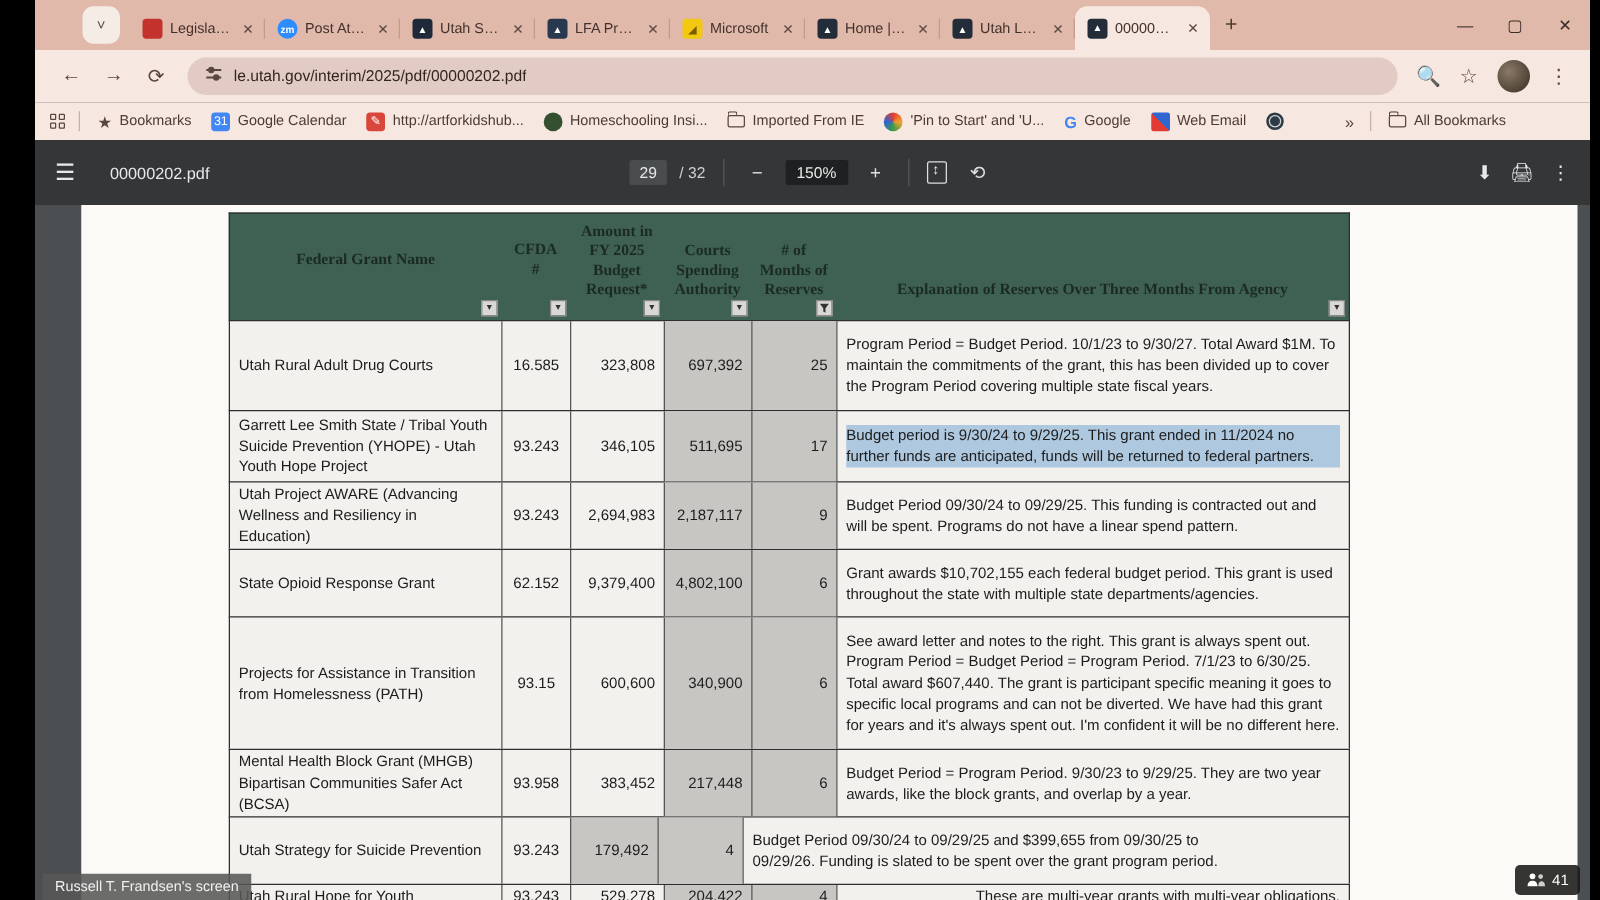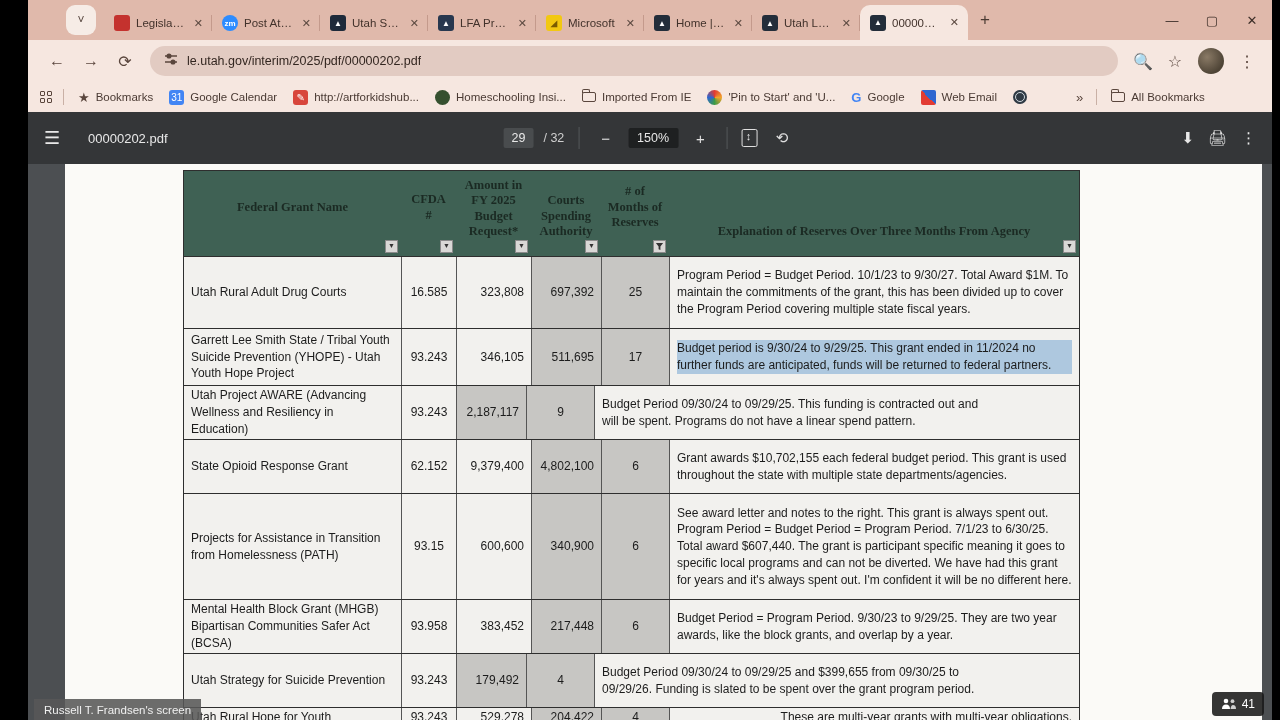--- a/index.html
+++ b/index.html
@@ -67,21 +67,21 @@
   .th { position:relative; display:flex; align-items:center; justify-content:center; text-align:center; font-family:"Liberation Serif", serif; font-weight:bold; font-size:12.5px; color:#1b2a23; padding:4px 6px 16px 6px; line-height:1.25; }
   .filter-btn { position:absolute; bottom:3px; right:3px; width:13px; height:13px; background:#d9d8d6; border:1px solid #8a8a8a; font-size:7px; color:#333; display:flex; align-items:center; justify-content:center; line-height:1; }
   .tr { display:flex; border-left:1px solid #2e2e2e; border-right:1px solid #2e2e2e; border-top:1px solid #2e2e2e; background:#f2f1ee; }
   .tr:last-child { border-bottom:1px solid #2e2e2e; }
   .td { padding:4px 7px; display:flex; flex-direction:column; justify-content:center; line-height:1.4; border-left:1px solid #555; }
   .td:first-child { border-left:none; }
   .c-name  { width:217px; }
   .c-cfda  { width:55px; align-items:center; }
   .c-amt   { width:75px; align-items:flex-end; }
   .c-res   { width:70px; align-items:flex-end; background:#c7c6c3; }
-  .c-mon   { width:68px; align-items:center; background:#c7c6c3; }
+  .c-mon   { width:68px; align-items:flex-end; background:#c7c6c3; }
   .c-exp   { width:410px; justify-content:center;align-items:flex-end; }
   .hl { background:#aec8df; }
   .funnel { width:9px; height:9px; }
 
   
   .presenter { position:absolute; left:34px; bottom:0; height:21px; background:rgba(88,88,88,0.88); color:#f0f0f0; font-size:11.5px; display:flex; align-items:center; padding:0 10px; }
   .participants { position:absolute; right:16px; bottom:4px; height:24px; background:rgba(25,25,25,0.88); color:#fff; font-size:12px; border-radius:4px; display:flex; align-items:center; gap:5px; padding:0 9px; }
   .edge-right { position:absolute; right:0; top:0; width:8px; height:720px; background:#000; }
 </style>
 </head>
@@ -291,20 +291,21 @@
             <div class="td c-res">511,695</div>
             <div class="td c-mon">17</div>
             <div class="td c-exp">
                 <span class="hl">Budget period is 9/30/24 to 9/29/25.  This grant ended in 11/2024 no further funds are anticipated, funds will be returned to federal partners.</span>
               </div>
           </div>
 
           <div class="tr" style="height:54px">
             <div class="td c-name">Utah Project AWARE (Advancing Wellness and Resiliency in Education)</div>
             <div class="td c-cfda">93.243</div>
+            <div class="td c-amt">2,694,983</div>
             <div class="td c-res">2,187,117</div>
             <div class="td c-mon">9</div>
             <div class="td c-exp">Budget Period 09/30/24 to 09/29/25. This funding is contracted out and will be spent. Programs do not have a linear spend pattern.</div>
           </div>
 
           <div class="tr" style="height:54px">
             <div class="td c-name">State Opioid Response Grant</div>
             <div class="td c-cfda">62.152</div>
             <div class="td c-amt">9,379,400</div>
             <div class="td c-res">4,802,100</div>

